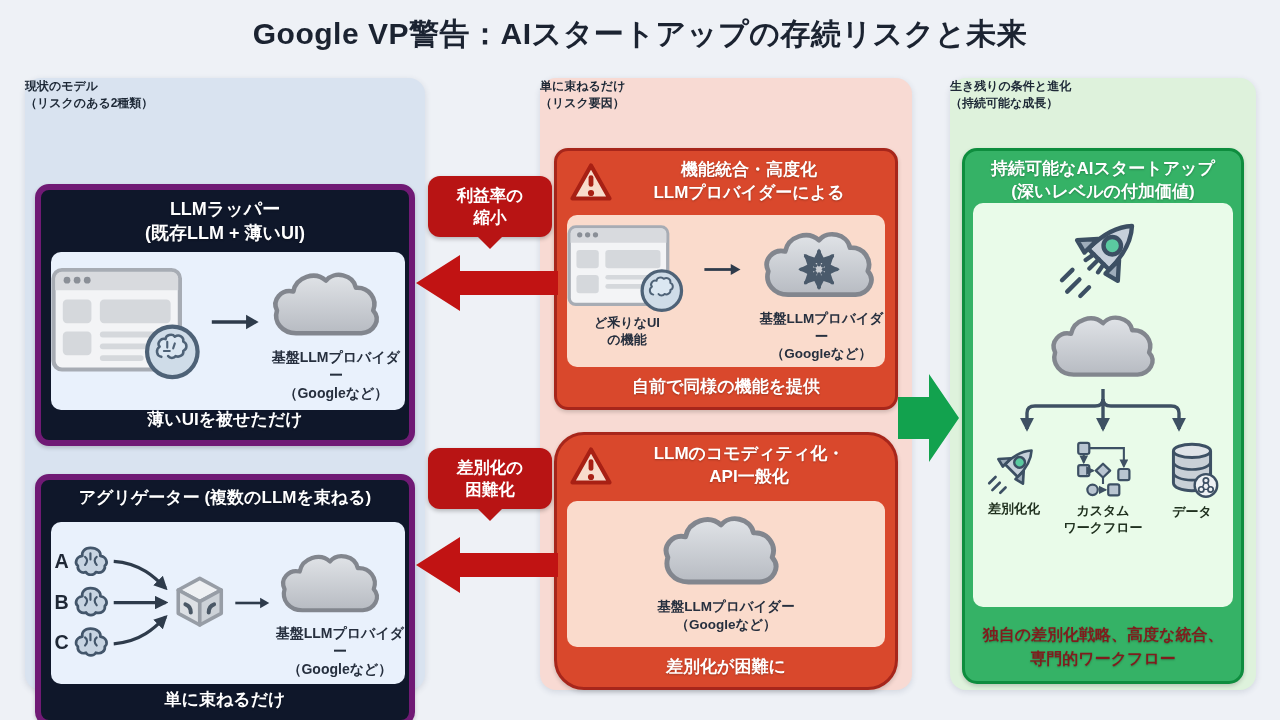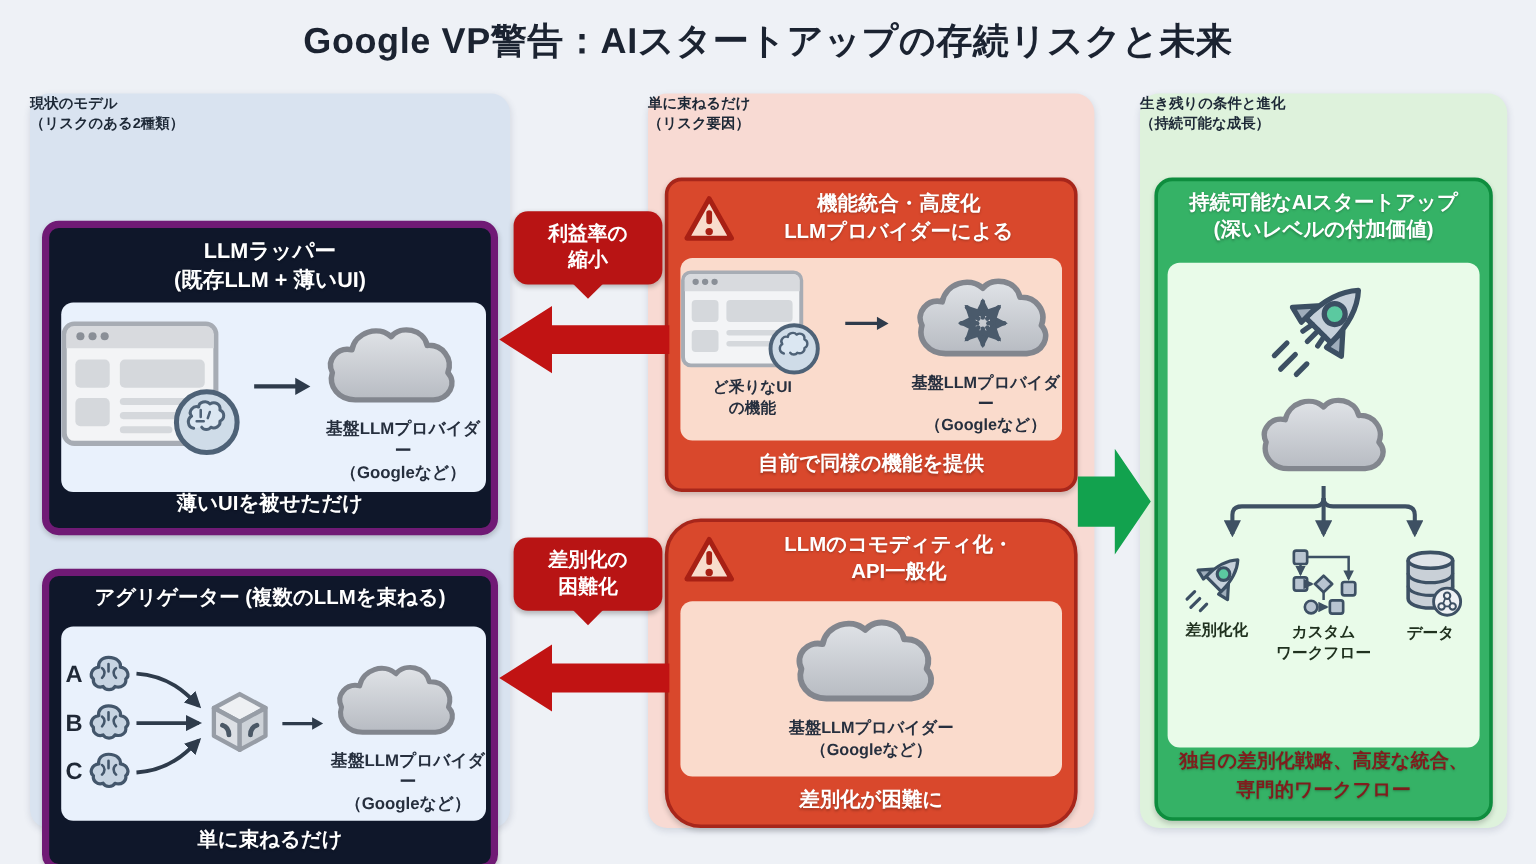--- a/index.html
+++ b/index.html
@@ -291,21 +291,21 @@
     <div class="col-header">
       <div>生き残りの条件と進化</div>
       <div>（持続可能な成長）</div>
     </div>
 
     <div class="bbox green" id="sustainable-box">
       <div class="box-title" style="font-size:17px;">
         <div>持続可能なAIスタートアップ</div>
         <div>(深いレベルの付加価値)</div>
       </div>
-      <div class="panel" style="left:8px;top:68px;width:260px;height:404px;">
+      <div class="panel" style="left:8px;top:52px;width:260px;height:404px;">
         <div style="display:flex;flex-direction:column;align-items:center;">
           <svg width="96" height="96" viewBox="0 0 110 110" style="margin-top:4px">
             <g transform="rotate(45 55 55)">
               <path d="M55 8 C68 22 72 42 72 62 L38 62 C38 42 42 22 55 8 Z" fill="#c6d0da" stroke="#3c4f63" stroke-width="5" stroke-linejoin="round"></path>
               <circle cx="55" cy="40" r="10" fill="#5bc9a0" stroke="#3c4f63" stroke-width="5"></circle>
               <path d="M38 46 L22 64 L38 68 Z" fill="#9fadbb" stroke="#3c4f63" stroke-width="5" stroke-linejoin="round"></path>
               <path d="M72 46 L88 64 L72 68 Z" fill="#9fadbb" stroke="#3c4f63" stroke-width="5" stroke-linejoin="round"></path>
               <path d="M47 62 L45 73 M55 62 L55 77 M63 62 L65 73" stroke="#3c4f63" stroke-width="5" fill="none" stroke-linecap="round"></path>
             </g>
             <path d="M8 84 L20 72 M14 97 L28 83 M29 102 L39 92" stroke="#3c4f63" stroke-width="5" stroke-linecap="round"></path>

